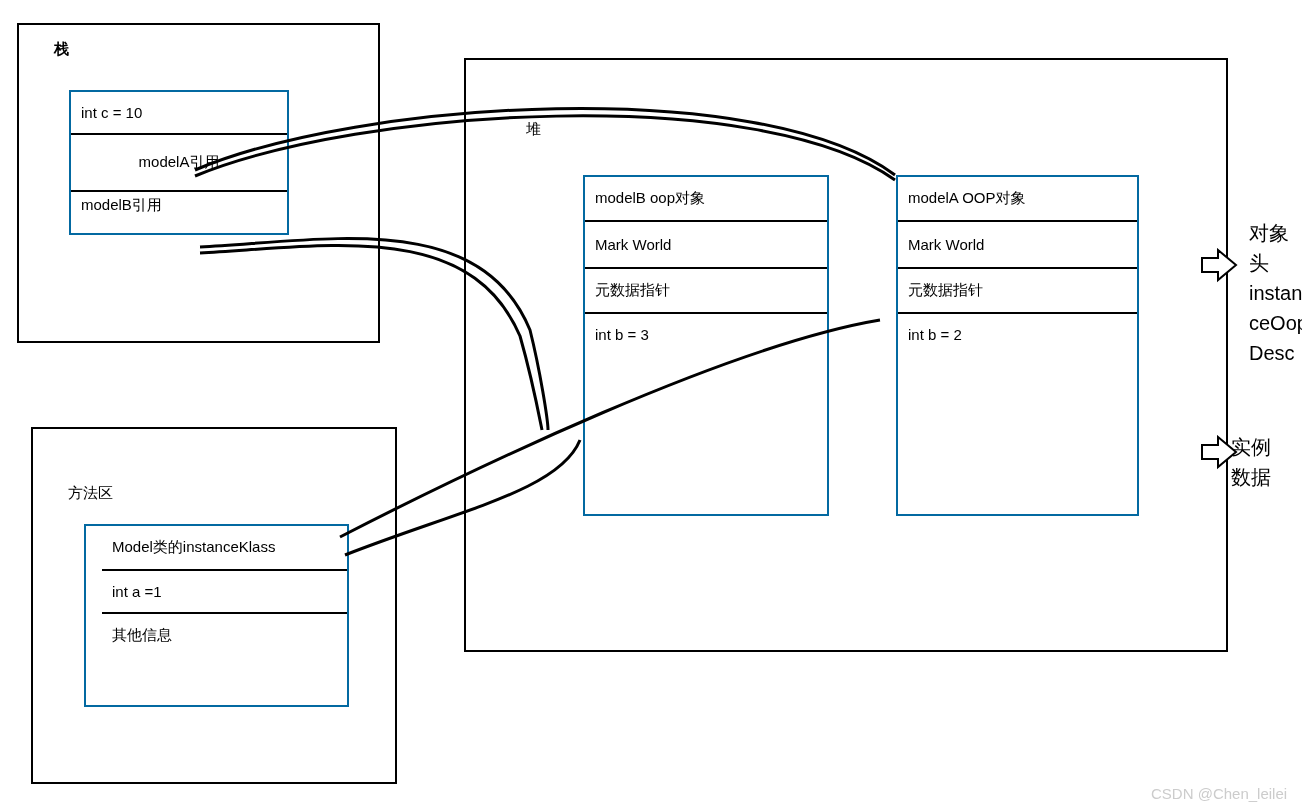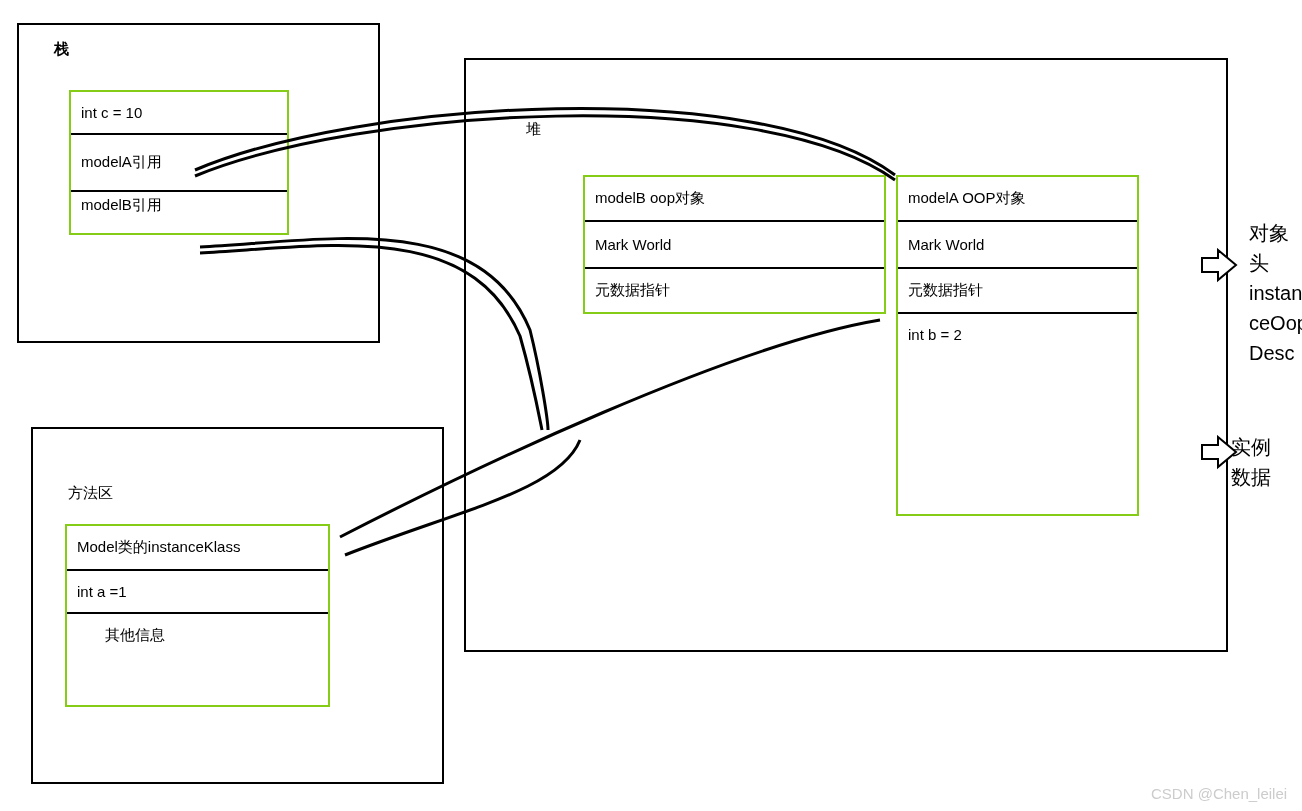--- a/index.html
+++ b/index.html
@@ -16,21 +16,21 @@
       position: absolute;
       border: 2px solid #000;
       background: #fff;
     }
     .title {
       position: absolute;
       font-weight: normal;
     }
     .inner-box {
       position: absolute;
-      border: 2px solid #84cc16;
+      border: 2px solid #0369a1;
     }
     .cell {
       border-bottom: 2px solid #000;
       padding: 12px 10px;
       font-size: 15px;
     }
     .cell:last-child {
       border-bottom: none;
     }
     .cell-tall {
@@ -58,48 +58,49 @@
       position: absolute;
     }
   </style>
 </head>
 <body>
 
 <div class="box" style="left:17px; top:23px; width:363px; height:320px;">
   <div class="title" style="left:35px; top:15px; font-weight:bold;">栈</div>
   <div class="inner-box" style="left:50px; top:65px; width:220px;">
     <div class="cell">int c = 10</div>
-    <div class="cell" style="padding-top:18px; padding-bottom:18px;">modelA引用</div>
+    <div class="cell" style="padding-top:18px; padding-bottom:18px;text-align:center;">modelA引用</div>
     <div class="cell" style="padding-top:4px; padding-bottom:18px;">modelB引用</div>
   </div>
 </div>
 
 <div class="box" style="left:464px; top:58px; width:764px; height:594px;">
   <div class="title" style="left:60px; top:60px;">堆</div>
 
-  <div class="inner-box" style="left:117px; top:115px; width:303px;">
+  <div class="inner-box" style="left:117px; top:115px; width:246px;">
     <div class="cell">modelB oop对象</div>
     <div class="cell" style="padding-top:14px; padding-bottom:14px;">Mark World</div>
     <div class="cell">元数据指针</div>
+    <div class="cell cell-tall">int b = 3</div>
   </div>
 
   <div class="inner-box" style="left:430px; top:115px; width:243px;">
     <div class="cell">modelA OOP对象</div>
     <div class="cell" style="padding-top:14px; padding-bottom:14px;">Mark World</div>
     <div class="cell">元数据指针</div>
     <div class="cell cell-tall">int b = 2</div>
   </div>
 </div>
 
-<div class="box" style="left:31px; top:427px; width:413px; height:357px;">
+<div class="box" style="left:31px; top:427px; width:366px; height:357px;">
   <div class="title" style="left:35px; top:55px;">方法区</div>
-  <div class="inner-box" style="left:32px; top:95px; width:265px;">
+  <div class="inner-box" style="left:51px; top:95px; width:265px;padding-left:16px;">
     <div class="cell">Model类的instanceKlass</div>
     <div class="cell">int a =1</div>
-    <div class="cell" style="padding-bottom:60px;margin-left:28px;">其他信息</div>
+    <div class="cell" style="padding-bottom:60px;">其他信息</div>
   </div>
 </div>
 
 <div class="annotation" style="left:1249px; top:218px; white-space:pre-line;">对象头<br>instan<br>ceOop<br>Desc</div>
 <div class="annotation" style="left:1231px; top:432px;">实例<br>数据</div>
 
 <svg class="arrow-right" style="left:1200px; top:248px;" width="40" height="35" viewBox="0 0 40 35">
   <path d="M2 10 L18 10 L18 2 L36 17 L18 32 L18 24 L2 24 Z" fill="#fff" stroke="#000" stroke-width="2"></path>
 </svg>
 <svg class="arrow-right" style="left:1200px; top:435px;" width="40" height="35" viewBox="0 0 40 35">

